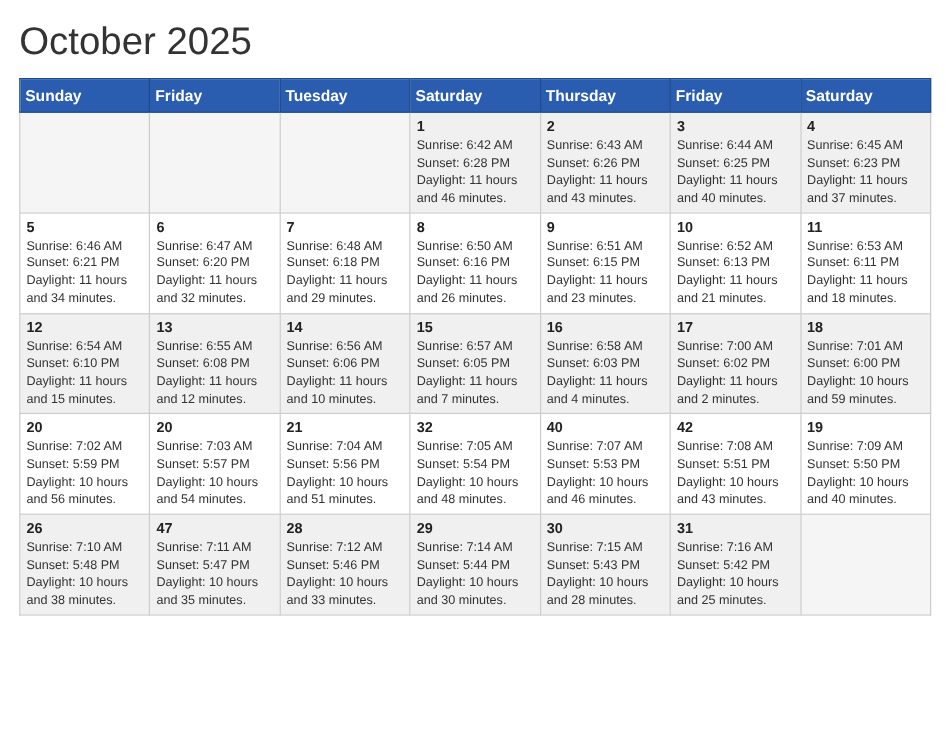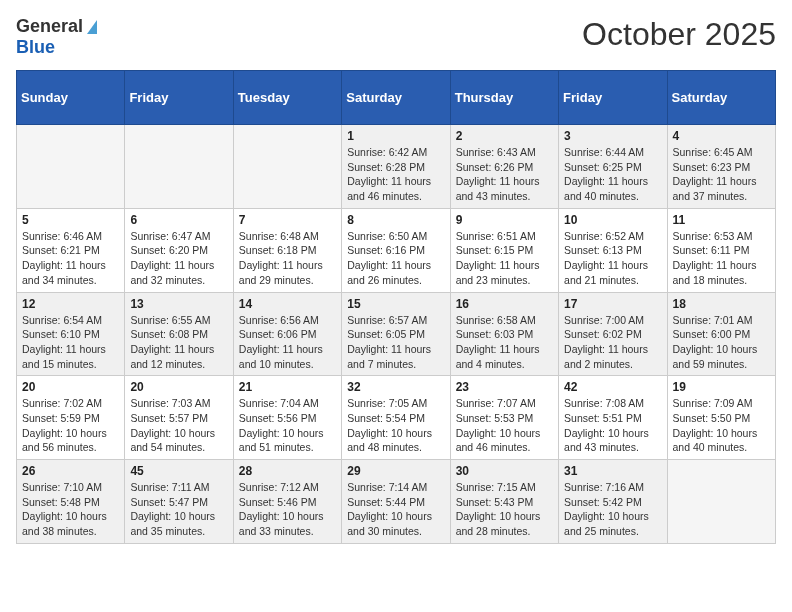--- a/index.html
+++ b/index.html
@@ -47,21 +47,21 @@
     table {
       width: 100%;
       border-collapse: collapse;
       table-layout: fixed;
     }
     th {
       background-color: #2a5db0;
       color: white;
       font-size: 13px;
       font-weight: bold;
-      padding: 19px 4px;
+      padding: 6px 4px;
       text-align: left;
       border: 1px solid #1e4a8f;
     }
     td {
       border: 1px solid #ccc;
       vertical-align: top;
       padding: 4px 5px;
       font-size: 10.5px;
       color: #333;
       height: 80px;
@@ -81,27 +81,20 @@
     }
     .day-info {
       line-height: 1.4;
       font-size: 10.5px;
     }
   </style>
 </head>
 <body>
 
 <div class="header">
-  <div class="logo">
-    <div class="logo-top">
-      <span style="font-size:18px;font-weight:bold;color:#333;">General</span>
-      <div class="logo-triangle"></div>
-    </div>
-    <span style="font-size:18px;font-weight:bold;color:#1a5fb4;">Blue</span>
-  </div>
   <div class="title-section">
     <div class="month-title">October 2025</div>
   </div>
 </div>
 
 <table>
   <thead>
     <tr>
     <th>Sunday</th>
         <th>Friday</th>
@@ -205,39 +198,39 @@
         </td>
         <td>
           <div class="day-num">21</div>
           <div class="day-info">Sunrise: 7:04 AM<br>Sunset: 5:56 PM<br>Daylight: 10 hours and 51 minutes.</div>
         </td>
         <td>
           <div class="day-num">32</div>
           <div class="day-info">Sunrise: 7:05 AM<br>Sunset: 5:54 PM<br>Daylight: 10 hours and 48 minutes.</div>
         </td>
         <td>
-          <div class="day-num">23</div>
+          <div class="day-num">40</div>
           <div class="day-info">Sunrise: 7:07 AM<br>Sunset: 5:53 PM<br>Daylight: 10 hours and 46 minutes.</div>
         </td>
         <td>
           <div class="day-num">42</div>
           <div class="day-info">Sunrise: 7:08 AM<br>Sunset: 5:51 PM<br>Daylight: 10 hours and 43 minutes.</div>
         </td>
         <td>
           <div class="day-num">19</div>
           <div class="day-info">Sunrise: 7:09 AM<br>Sunset: 5:50 PM<br>Daylight: 10 hours and 40 minutes.</div>
         </td>
       </tr>
       <tr>
         <td class="shaded">
           <div class="day-num">26</div>
           <div class="day-info">Sunrise: 7:10 AM<br>Sunset: 5:48 PM<br>Daylight: 10 hours and 38 minutes.</div>
         </td>
         <td class="shaded">
-          <div class="day-num">45</div>
+          <div class="day-num">47</div>
           <div class="day-info">Sunrise: 7:11 AM<br>Sunset: 5:47 PM<br>Daylight: 10 hours and 35 minutes.</div>
         </td>
         <td class="shaded">
           <div class="day-num">28</div>
           <div class="day-info">Sunrise: 7:12 AM<br>Sunset: 5:46 PM<br>Daylight: 10 hours and 33 minutes.</div>
         </td>
         <td class="shaded">
           <div class="day-num">29</div>
           <div class="day-info">Sunrise: 7:14 AM<br>Sunset: 5:44 PM<br>Daylight: 10 hours and 30 minutes.</div>
         </td>

